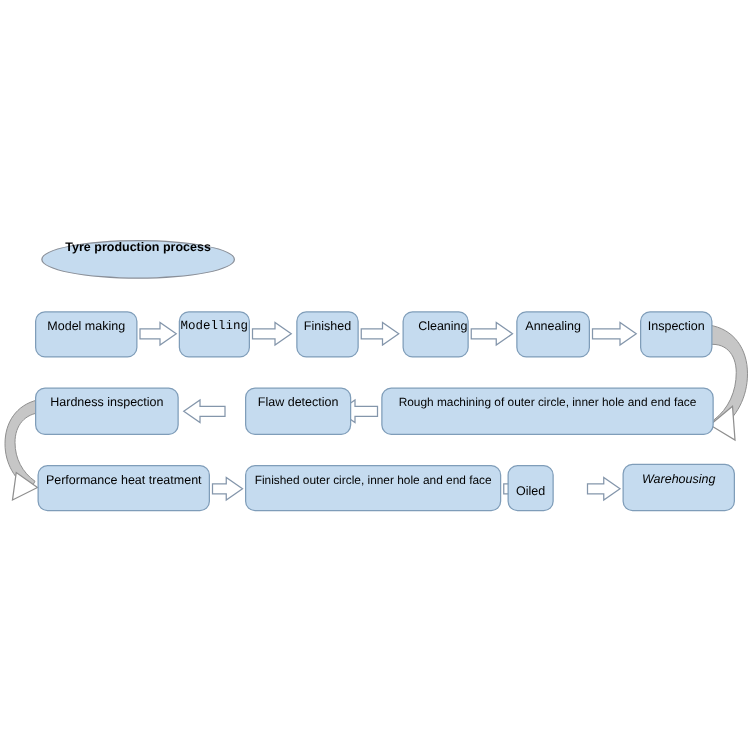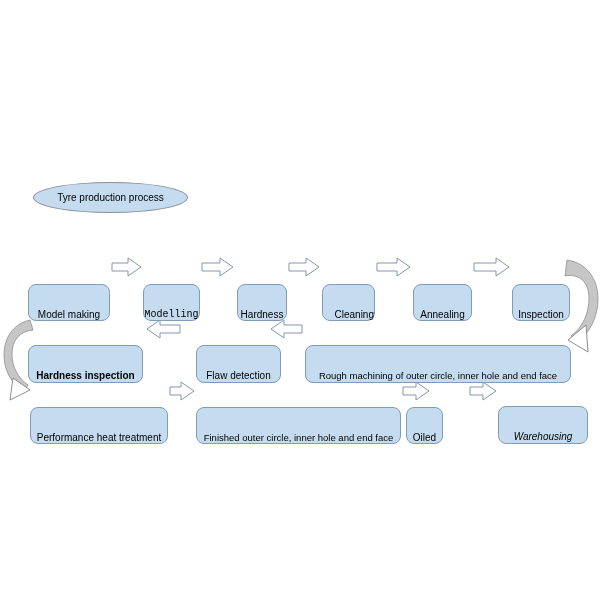--- a/index.html
+++ b/index.html
@@ -18,41 +18,39 @@
   }
   .node {
     position: absolute;
     box-sizing: border-box;
     background: #c5dbef;
     border: 1px solid #7f9db9;
     border-radius: 8px;
     display: flex;
     justify-content: center;
     align-items: flex-start;
-    padding-top: 24px;
+    padding-top: 6px;
     font-size: 10px;
     color: #000000;
     white-space: nowrap;
     line-height: 1.2;
-    margin-top: 35px;
   }
   .node.wide { font-size: 9.5px; }
   .title-ellipse {
     position: absolute;
-    left: 33px; top: 182px;
+    left: 33px; top: 192px;
     width: 155px; height: 31px;
     box-sizing: border-box;
     background: #c5dbef;
     border: 1px solid #8a8f98;
     border-radius: 50%;
     display: flex;
     justify-content: center;
-    align-items: center;
     font-size: 10px;
-    font-weight: normal;
+    font-weight: bold;
     color: #000000;
     white-space: nowrap;
   }
   .block-arrow { fill: #ffffff; stroke: #8496ab; stroke-width: 1; }
   .curve-band { fill: #c6c6c6; stroke: #8f8f8f; stroke-width: 0.8; }
   .curve-head { fill: #ffffff; stroke: #8f8f8f; stroke-width: 1; }
 </style>
 </head>
 <body>
 
@@ -84,33 +82,33 @@
     <span>Tyre production process</span>
   </div>
 
   <div class="node" style="left:28px; top:249px; width:82px; height:37px;">
     <span>Model making</span>
   </div>
   <div class="node" style="left:143px; top:249px; width:57px; height:37px;font-family:Liberation Mono, monospace;">
     <span>Modelling</span>
   </div>
   <div class="node" style="left:237px; top:249px; width:50px; height:37px;">
-    <span>Hardness</span>
+    <span>Finished</span>
   </div>
   <div class="node" style="left:322px; top:249px; width:53px; height:37px;justify-content:flex-end;">
     <span>Cleaning</span>
   </div>
   <div class="node" style="left:413px; top:249px; width:59px; height:37px;">
     <span>Annealing</span>
   </div>
   <div class="node" style="left:512px; top:249px; width:58px; height:37px;">
     <span>Inspection</span>
   </div>
 
-  <div class="node" style="left:28px; top:310px; width:115px; height:38px;font-weight:bold;">
+  <div class="node" style="left:28px; top:310px; width:115px; height:38px;">
     <span>Hardness inspection</span>
   </div>
   <div class="node" style="left:196px; top:310px; width:85px; height:38px;justify-content:center;">
     <span>Flaw detection</span>
   </div>
   <div class="node wide" style="left:305px; top:310px; width:266px; height:38px;">
     <span>Rough machining of outer circle, inner hole and end face</span>
   </div>
 
   <div class="node" style="left:30px; top:372px; width:138px; height:37px;">

